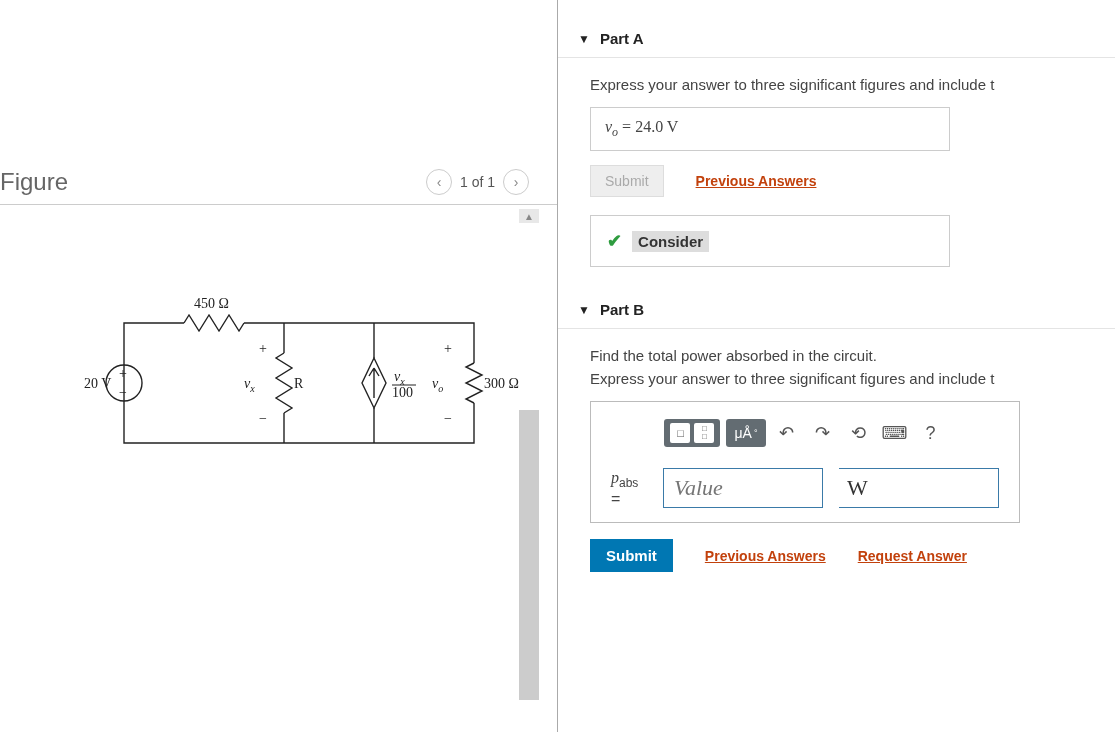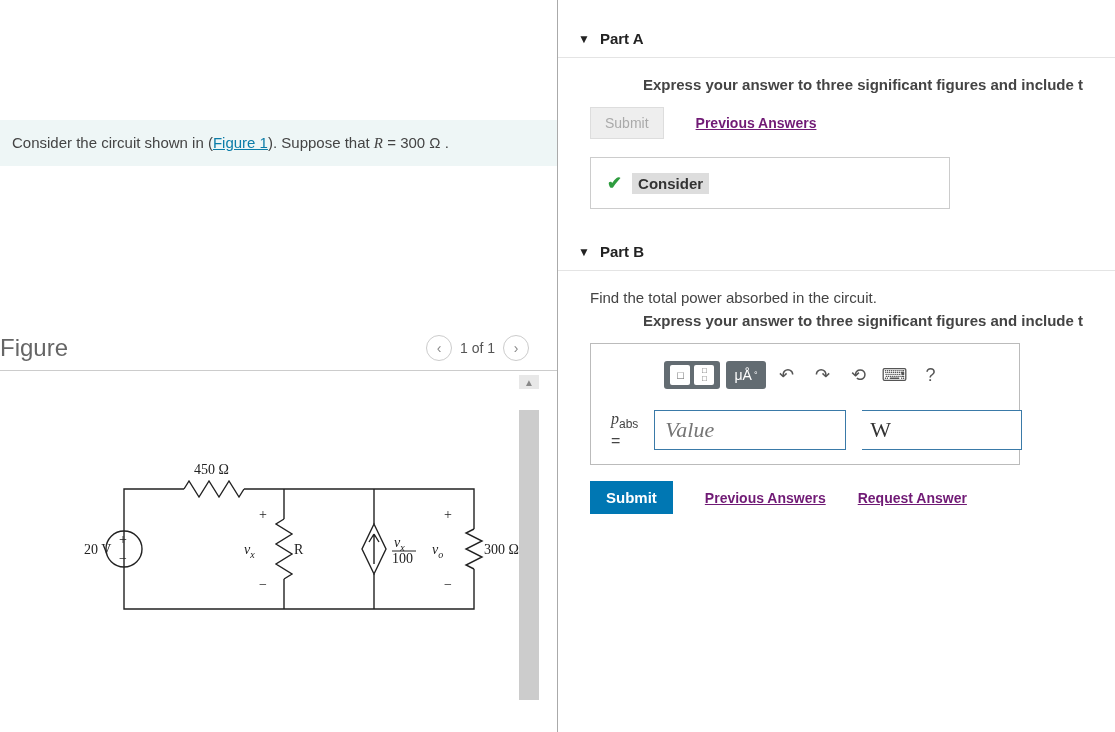--- a/index.html
+++ b/index.html
@@ -67,36 +67,36 @@
 
   
   .part-header {
     display: flex; align-items: center; gap: 10px;
     padding: 10px 20px; border-bottom: 1px solid #e4e4e4;
     font-weight: bold; font-size: 15px; color: #222;
   }
   .part-header .caret { font-size: 12px; }
   .part-body { padding: 18px 32px 24px 32px; color:#444; }
   .part-body .prompt { font-size: 15px; margin-bottom: 6px; }
-  .part-body .subprompt { font-weight: bold; font-size: 15px; margin-bottom: 14px; text-align: right; }
+  .part-body .subprompt { font-weight: normal; font-size: 15px; margin-bottom: 14px; }
 
   .answer-display {
     border: 1px solid #ccc; padding: 10px 14px; width: 360px; font-size: 16px;
     font-family: "Times New Roman", serif; font-style: italic;
     margin-bottom: 14px;
   }
 
   .btn-row { display:flex; align-items:center; gap:32px; margin-bottom:18px; }
   .btn-disabled {
     background: #eee; color:#aaa; border:1px solid #ddd; padding: 7px 14px; font-size:14px;
   }
   .btn-primary {
     background: #0077b3; color:#fff; border:none; padding: 8px 16px; font-size:15px; font-weight:bold; cursor:pointer;
   }
-  .link { color:#701a75; text-decoration: underline; cursor:pointer; font-size:14px; font-weight:bold;}
+  .link { color:#c2410c; text-decoration: underline; cursor:pointer; font-size:14px; font-weight:bold;}
 
   .correct-box {
     border: 1px solid #ccc; padding: 14px 16px; width:360px;
     display:flex; align-items:center; gap:10px; font-size:15px;
   }
   .check { color:#2e9c3f; font-weight:bold; font-size:18px; }
   .correct-label { background:#ddd; padding:2px 6px; font-weight:bold; color:#333; }
 
   .editor-box { border:1px solid #bbb; width:430px; padding:10px; }
   .toolbar { display:flex; align-items:center; gap:6px; padding:6px; justify-content:center;}
@@ -107,38 +107,35 @@
   .tool-btn-group {
     background:#636c72; border-radius:3px; padding:4px 6px; display:flex; gap:4px;
   }
   .tool-mini { width:20px; height:20px; background:#fff; border-radius:2px; display:flex; align-items:center; justify-content:center; font-size:11px; color:#555;}
   .ua-btn {
     background:#636c72; color:#fff; border-radius:3px; padding:6px 8px; font-size:14px;
     display:flex; align-items:center; justify-content:center;
   }
   .input-row { display:flex; align-items:center; gap:16px; margin-top:10px; padding:4px 10px;}
   .val-input {
-    border:1px solid #3a7aa8; width:192px; height:40px; font-family:"Times New Roman", serif;
+    border:1px solid #3a7aa8; width:160px; height:40px; font-family:"Times New Roman", serif;
     font-style:italic; color:#888; font-size:22px; padding-left:10px;
   }
   .unit-input {
     border:1px solid #3a7aa8; border-left:none; width:160px; height:40px;
     font-family:"Times New Roman", serif; font-size:22px; padding-left:8px; color:#333;
   }
   .ital-var { font-style:italic; font-family:"Times New Roman", serif; }
   sub { font-size:0.75em; }
 </style>
 </head>
 <body>
 
 <div class="left-col">
 
-  <div class="problem-box">
-    <span>Consider the circuit shown in (</span><a href="#">Figure 1</a><span>). Suppose that </span><span class="ital">R</span><span> = 300  Ω .</span>
-  </div>
 
   <div class="figure-header">
     <h3>Figure</h3>
     <div class="fig-nav">
       <button class="nav-btn">‹</button>
       <span>1 of 1</span>
       <button class="nav-btn">›</button>
     </div>
   </div>
 
@@ -188,20 +185,23 @@
 
 <div class="right-col">
 
   <div class="part-header">
     <span class="caret">▼</span>
     <span>Part A</span>
   </div>
   <div class="part-body">
     <div class="subprompt">Express your answer to three significant figures and include t</div>
 
+    <div class="answer-display">
+      <span class="ital-var"><span>v</span><sub>o</sub></span><span style="font-style:normal;"> =  24.0 V</span>
+    </div>
 
     <div class="btn-row">
       <button class="btn-disabled">Submit</button>
       <a class="link">Previous Answers</a>
     </div>
 
     <div class="correct-box">
       <span class="check">✔</span>
       <span class="correct-label">Consider</span>
     </div>

